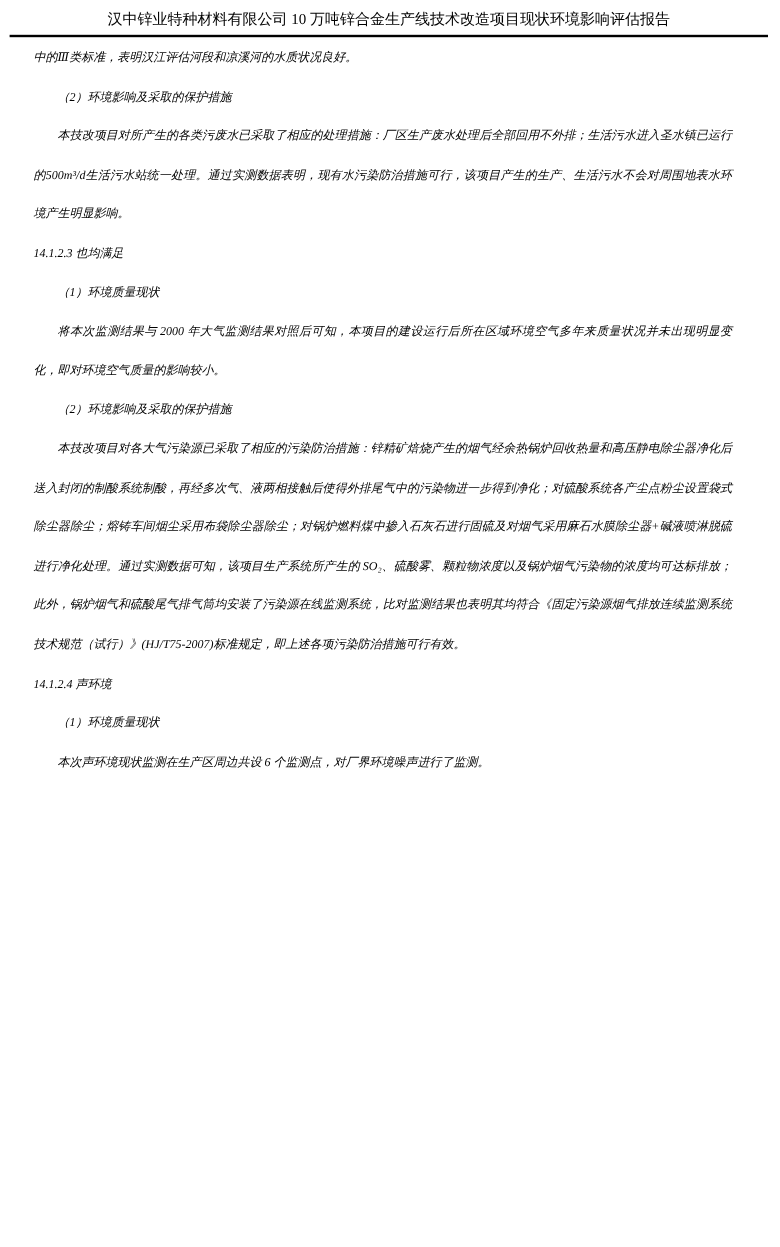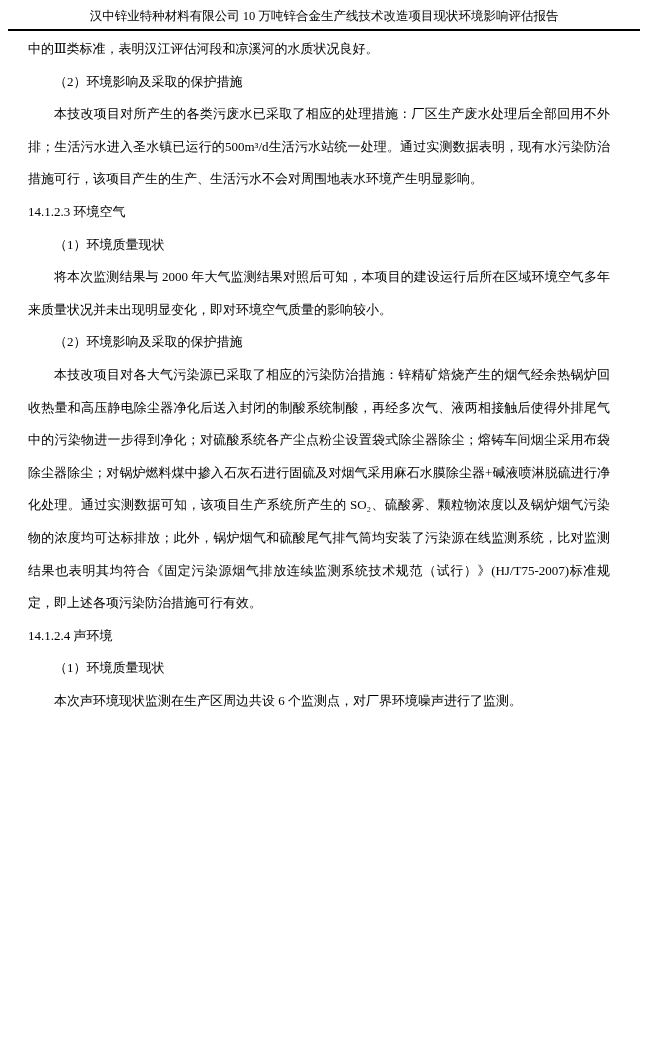--- a/index.html
+++ b/index.html
@@ -24,23 +24,24 @@
   }
   .header-title {
     text-align: center;
     font-size: 12.5px;
     line-height: 18px;
     color: #000000;
     white-space: nowrap;
   }
   .content {
     margin: 2px 40px 0 28px;
-    font-size: 13px;
+    font-size: 10px;
     line-height: 32.6px;
     text-align: justify;
+    font-style: italic;
   }
   .content p {
     margin: 0;
     padding: 0;
   }
   p.indent { text-indent: 2em; }
   p.noindent { text-indent: 0; }
   p.heading { text-indent: 0; }
   .page-number {
     position: absolute;
@@ -59,21 +60,21 @@
 <div class="page">
 
   <div class="header">
     <div class="header-title">汉中锌业特种材料有限公司 10 万吨锌合金生产线技术改造项目现状环境影响评估报告</div>
   </div>
 
   <div class="content">
     <p class="noindent">中的Ⅲ类标准，表明汉江评估河段和凉溪河的水质状况良好。</p>
     <p class="indent">（2）环境影响及采取的保护措施</p>
     <p class="indent">本技改项目对所产生的各类污废水已采取了相应的处理措施：厂区生产废水处理后全部回用不外排；生活污水进入圣水镇已运行的500m³/d生活污水站统一处理。通过实测数据表明，现有水污染防治措施可行，该项目产生的生产、生活污水不会对周围地表水环境产生明显影响。</p>
-    <p class="heading">14.1.2.3 环境空气</p>
+    <p class="heading">14.1.2.3 也均满足</p>
     <p class="indent">（1）环境质量现状</p>
     <p class="indent">将本次监测结果与 2000 年大气监测结果对照后可知，本项目的建设运行后所在区域环境空气多年来质量状况并未出现明显变化，即对环境空气质量的影响较小。</p>
     <p class="indent">（2）环境影响及采取的保护措施</p>
     <p class="indent">本技改项目对各大气污染源已采取了相应的污染防治措施：锌精矿焙烧产生的烟气经余热锅炉回收热量和高压静电除尘器净化后送入封闭的制酸系统制酸，再经多次气、液两相接触后使得外排尾气中的污染物进一步得到净化；对硫酸系统各产尘点粉尘设置袋式除尘器除尘；熔铸车间烟尘采用布袋除尘器除尘；对锅炉燃料煤中掺入石灰石进行固硫及对烟气采用麻石水膜除尘器+碱液喷淋脱硫进行净化处理。通过实测数据可知，该项目生产系统所产生的 SO₂、硫酸雾、颗粒物浓度以及锅炉烟气污染物的浓度均可达标排放；此外，锅炉烟气和硫酸尾气排气筒均安装了污染源在线监测系统，比对监测结果也表明其均符合《固定污染源烟气排放连续监测系统技术规范（试行）》(HJ/T75-2007)标准规定，即上述各项污染防治措施可行有效。</p>
     <p class="heading">14.1.2.4 声环境</p>
     <p class="indent">（1）环境质量现状</p>
     <p class="indent">本次声环境现状监测在生产区周边共设 6 个监测点，对厂界环境噪声进行了监测。</p>
   </div>
 
 

